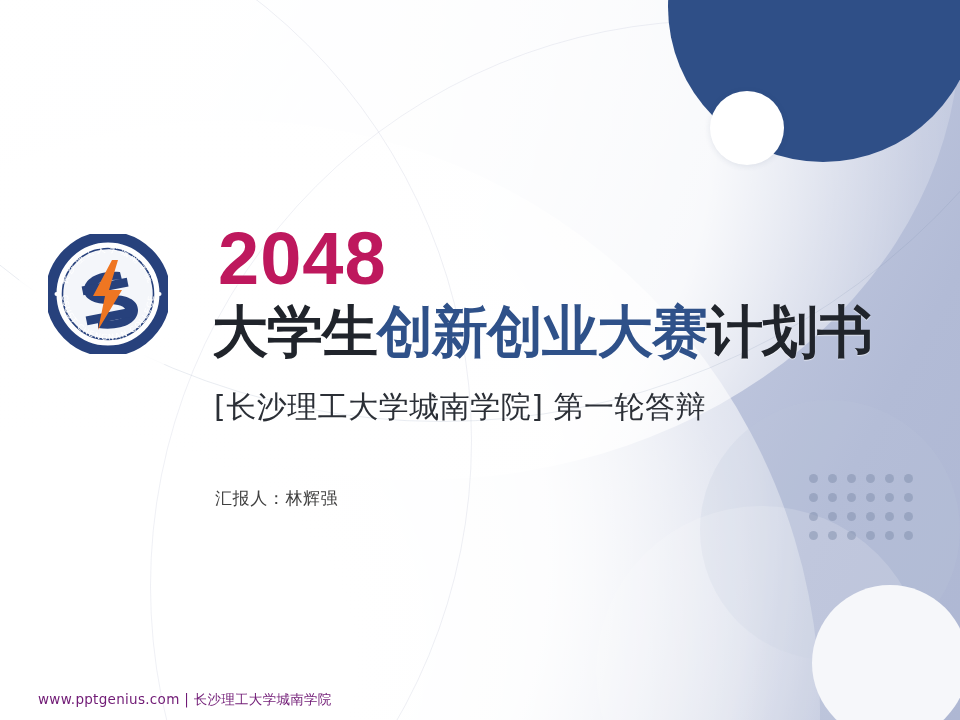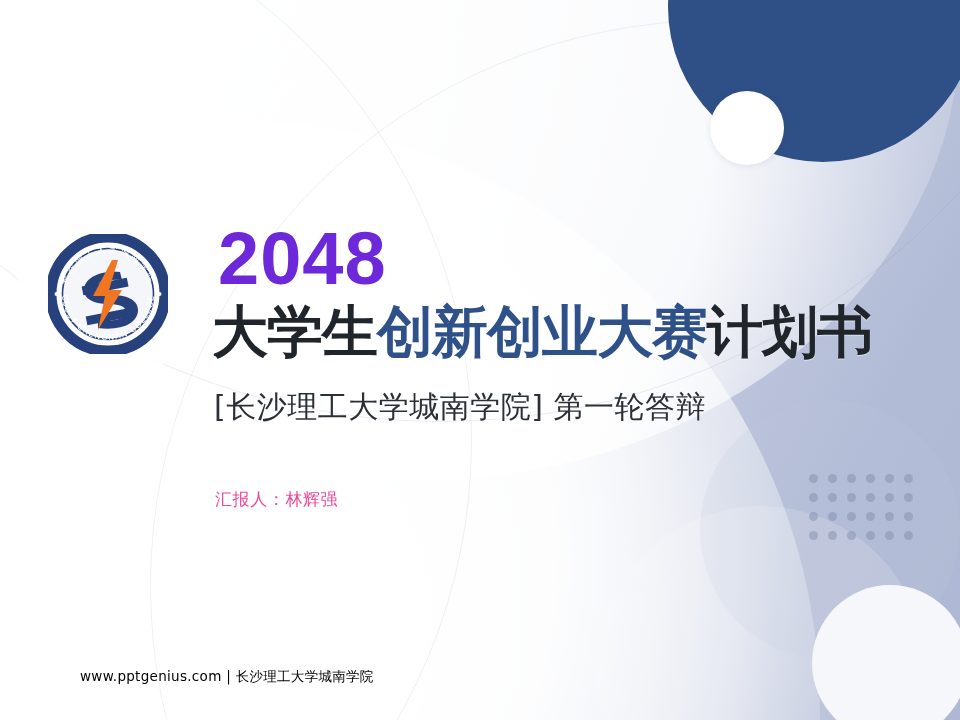--- a/index.html
+++ b/index.html
@@ -170,21 +170,21 @@
   .text-block {
     position: absolute;
     left: 212px;
     top: 222px;
     width: 720px;
   }
   .year {
     font-family: "Liberation Sans", "DejaVu Sans", sans-serif;
     font-size: 74px;
     font-weight: bold;
-    color: #6d28d9;
+    color: #be185d;
     letter-spacing: 1px;
     line-height: 1;
     margin: 0 0 6px 6px;
     text-shadow: 0 1px 2px rgba(255,255,255,0.75);
   }
   .headline {
     font-family: "DejaVu Sans", "Liberation Sans", sans-serif;
     font-size: 56px;
     font-weight: bold;
     line-height: 1.06;
@@ -202,40 +202,39 @@
   }
   .subtitle {
     font-family: "DejaVu Sans", "Liberation Sans", sans-serif;
     font-size: 30px;
     color: #2b2f36;
     letter-spacing: 0.5px;
     margin: 0 0 58px 2px;
     white-space: nowrap;
   }
   .meta-line {
-    font-family: Liberation Serif, serif;
+    font-family: Liberation Mono, monospace;
     font-size: 17px;
-    color: #ec4899;
+    color: #404040;
     letter-spacing: 0.6px;
     line-height: 1.65;
     margin: 0 0 0 3px;
     white-space: nowrap;
   }
 
   
   .footer {
     position: absolute;
     left: 38px;
-    bottom: 34px;
+    bottom: 11px;
     font-family: "DejaVu Sans", "Liberation Sans", sans-serif;
     font-size: 13.5px;
-    color: #000000;
+    color: #701a75;
     letter-spacing: 0.3px;
     white-space: nowrap;
-    margin-left: 42px;
   }
 </style>
 </head>
 <body>
 
 <div id="slide">
 
   <div class="bg-base"></div>
   <div class="bg-topwash"></div>
   <div class="bg-soft-white"></div>

